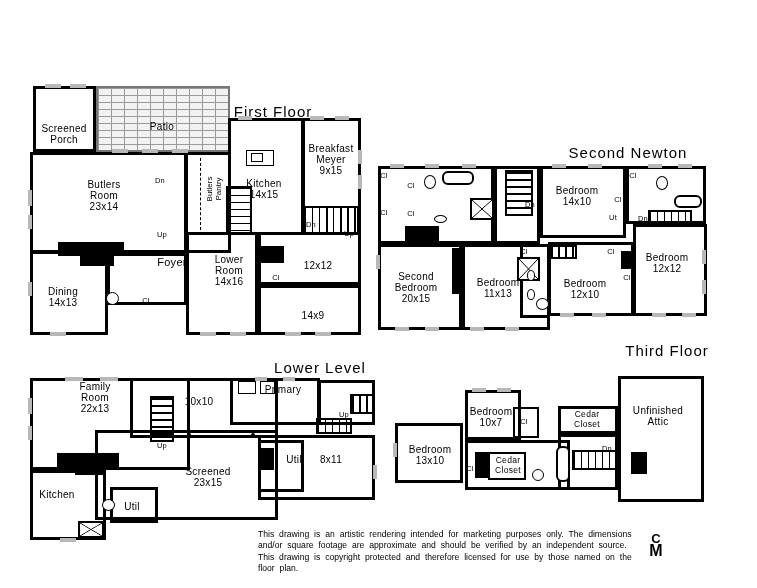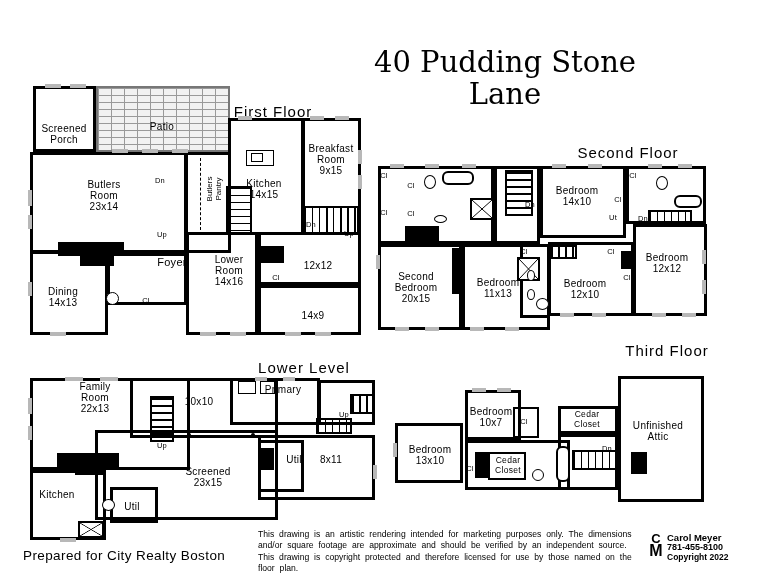--- a/index.html
+++ b/index.html
@@ -56,21 +56,20 @@
   .brand .bname { font-size:9.5px; }
   .brand .bphone{ font-size:9px; }
   .brand .bcopy { font-size:8.5px; }
 </style>
 </head>
 <body>
 
 <div class="page">
 
   <div class="title">
-    <div>40 Pudding Stone Lane</div>
   </div>
 
   <div>
     <div class="fh" style="left:273px;top:111px">First Floor</div>
 
     <div class="w" style="left:33px;top:86px;width:63px;height:66px"></div>
     <div class="patio" style="left:96px;top:86px;width:134px;height:66px"></div>
     <div class="w" style="left:30px;top:152px;width:157px;height:101px"></div>
     <div class="w" style="left:185px;top:152px;width:46px;height:101px"></div>
     <div class="w" style="left:228px;top:118px;width:76px;height:117px"></div>
@@ -96,21 +95,21 @@
 Porch</div>
     <div class="lbl" style="left:162px;top:127px">Patio</div>
     <div class="lbl" style="left:104px;top:196px">Butlers
 Room
 23x14</div>
     <div class="vert" style="left:215px;top:189px">Butlers
 Pantry</div>
     <div class="lbl" style="left:264px;top:189px">Kitchen
 14x15</div>
     <div class="lbl" style="left:331px;top:160px">Breakfast
-Room
+Meyer
 9x15</div>
     <div class="lbl big" style="left:172px;top:262px">Foyer</div>
     <div class="lbl" style="left:229px;top:271px">Lower
 Room
 14x16</div>
     <div class="lbl" style="left:63px;top:297px">Dining
 14x13</div>
     <div class="lbl" style="left:318px;top:266px">12x12</div>
     <div class="lbl" style="left:313px;top:316px">14x9</div>
     <span class="sm" style="left:139px;top:253px">Cl</span>
@@ -135,21 +134,21 @@
     <i class="win" style="left:310px;top:116px;width:14px;height:4px"></i>
     <i class="win" style="left:335px;top:116px;width:14px;height:4px"></i>
     <i class="win" style="left:238px;top:116px;width:14px;height:4px"></i>
     <i class="win" style="left:358px;top:150px;width:4px;height:14px"></i>
     <i class="win" style="left:358px;top:175px;width:4px;height:14px"></i>
     <i class="win" style="left:45px;top:84px;width:16px;height:4px"></i>
     <i class="win" style="left:70px;top:84px;width:16px;height:4px"></i>
   </div>
 
   <div>
-    <div class="fh" style="left:628px;top:152px">Second Floor</div>
+    <div class="fh" style="left:628px;top:152px">Second Newton</div>
 
     <div class="w" style="left:378px;top:166px;width:116px;height:78px"></div>
     <div class="w" style="left:494px;top:166px;width:46px;height:78px"></div>
     <div class="w" style="left:540px;top:166px;width:86px;height:72px"></div>
     <div class="w" style="left:626px;top:166px;width:80px;height:58px"></div>
     <div class="w" style="left:633px;top:224px;width:74px;height:92px"></div>
     <div class="w" style="left:548px;top:242px;width:86px;height:74px"></div>
     <div class="w" style="left:520px;top:244px;width:30px;height:74px"></div>
     <div class="w" style="left:462px;top:244px;width:88px;height:86px"></div>
     <div class="w" style="left:378px;top:244px;width:84px;height:86px"></div>
@@ -211,21 +210,21 @@
     <i class="win" style="left:560px;top:313px;width:14px;height:4px"></i>
     <i class="win" style="left:592px;top:313px;width:14px;height:4px"></i>
     <i class="win" style="left:652px;top:313px;width:14px;height:4px"></i>
     <i class="win" style="left:682px;top:313px;width:14px;height:4px"></i>
     <i class="win" style="left:702px;top:250px;width:4px;height:14px"></i>
     <i class="win" style="left:702px;top:280px;width:4px;height:14px"></i>
     <i class="win" style="left:376px;top:255px;width:4px;height:14px"></i>
   </div>
 
   <div>
-    <div class="fh" style="left:304px;top:367px">Lower Level</div>
+    <div class="fh" style="left:320px;top:367px">Lower Level</div>
 
     <div class="w" style="left:30px;top:378px;width:160px;height:92px"></div>
     <div class="w" style="left:130px;top:378px;width:148px;height:60px"></div>
     <div class="w" style="left:230px;top:378px;width:90px;height:47px"></div>
     <div class="w" style="left:318px;top:380px;width:57px;height:45px"></div>
     <div class="w" style="left:95px;top:430px;width:183px;height:90px"></div>
     <div class="w" style="left:258px;top:435px;width:117px;height:65px"></div>
     <div class="w" style="left:258px;top:440px;width:46px;height:52px"></div>
     <div class="w" style="left:30px;top:470px;width:76px;height:70px"></div>
     <div class="w" style="left:110px;top:487px;width:48px;height:36px"></div>
@@ -289,41 +288,35 @@
     <div class="wc" style="left:532px;top:469px;width:12px;height:12px"></div>
 
     <div class="lbl" style="left:491px;top:417px">Bedroom
 10x7</div>
     <div class="lbl" style="left:430px;top:455px">Bedroom
 13x10</div>
     <div class="lbl sm2" style="left:508px;top:466px">Cedar
 Closet</div>
     <div class="lbl sm2" style="left:587px;top:420px">Cedar
 Closet</div>
-    <div class="lbl" style="left:658px;top:431px">Unfinished
+    <div class="lbl" style="left:658px;top:416px">Unfinished
 Attic</div>
     <span class="sm" style="left:524px;top:421px">Cl</span>
     <span class="sm" style="left:470px;top:468px">Cl</span>
     <span class="sm" style="left:607px;top:448px">Dn</span>
 
     <i class="win" style="left:472px;top:388px;width:14px;height:4px"></i>
     <i class="win" style="left:497px;top:388px;width:14px;height:4px"></i>
     <i class="win" style="left:393px;top:443px;width:4px;height:14px"></i>
   </div>
 
-  <div class="prep">Prepared for City Realty Boston</div>
   <div class="disc">This drawing is an artistic rendering intended for marketing purposes only.  The dimensions
 and/or square footage are approximate and should be verified by an independent source.
 This drawing is copyright protected and therefore licensed for use by those named on the
 floor plan.</div>
   <div class="brand">
     <div class="mark">
       <div class="c">C</div>
       <div class="m">M</div>
     </div>
-    <div class="lines">
-      <div class="bname">Carol Meyer</div>
-      <div class="bphone">781-455-8100</div>
-      <div class="bcopy">Copyright 2022</div>
-    </div>
   </div>
 
 </div>
 
 </body></html>

